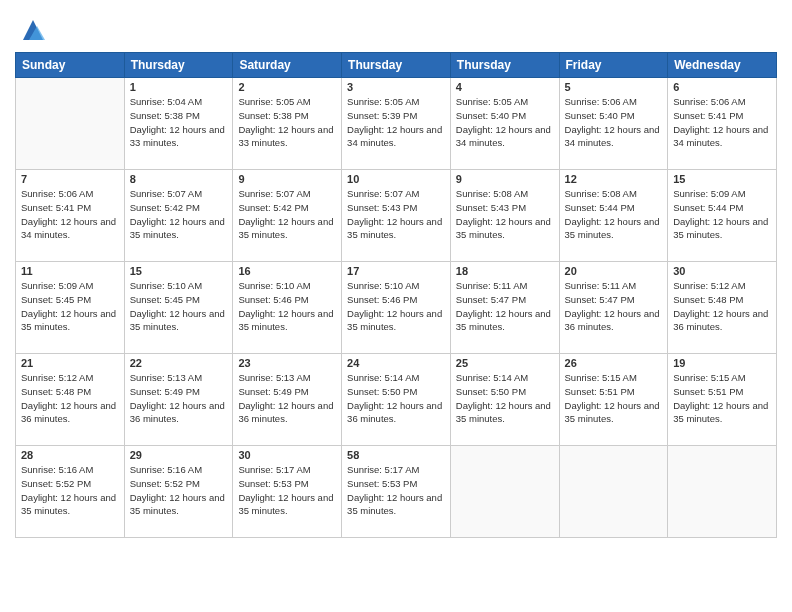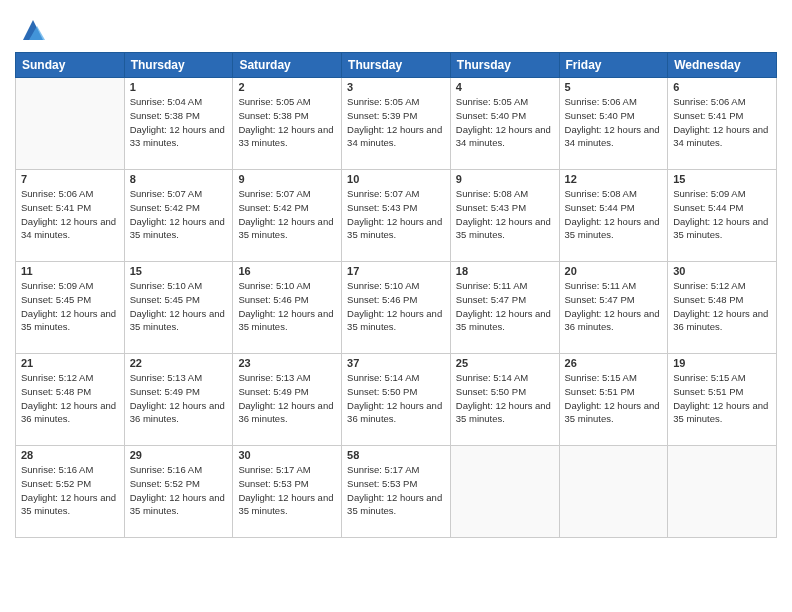--- a/index.html
+++ b/index.html
@@ -312,21 +312,21 @@
           </td>
           <td>
             <span class="day-number">23</span>
 <div class="day-info">
   <span>Sunrise: 5:13 AM</span><br>
   <span>Sunset: 5:49 PM</span><br>
   <span>Daylight: 12 hours and 36 minutes.</span>
 </div>
           </td>
           <td>
-            <span class="day-number">37</span>
+            <span class="day-number">24</span>
 <div class="day-info">
   <span>Sunrise: 5:14 AM</span><br>
   <span>Sunset: 5:50 PM</span><br>
   <span>Daylight: 12 hours and 36 minutes.</span>
 </div>
           </td>
           <td>
             <span class="day-number">25</span>
 <div class="day-info">
   <span>Sunrise: 5:14 AM</span><br>

